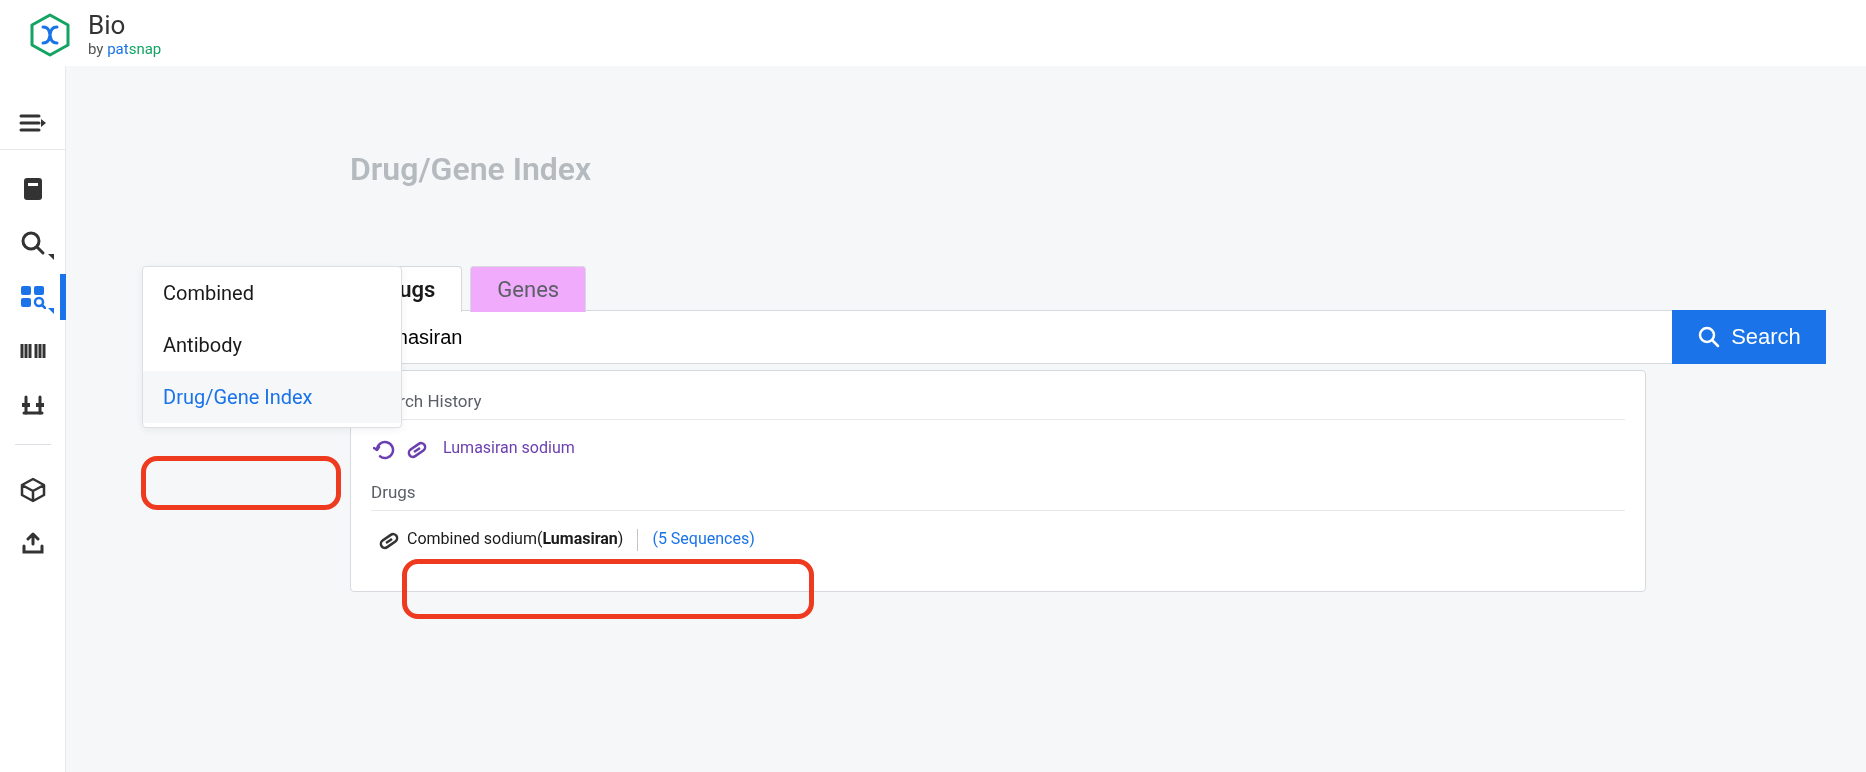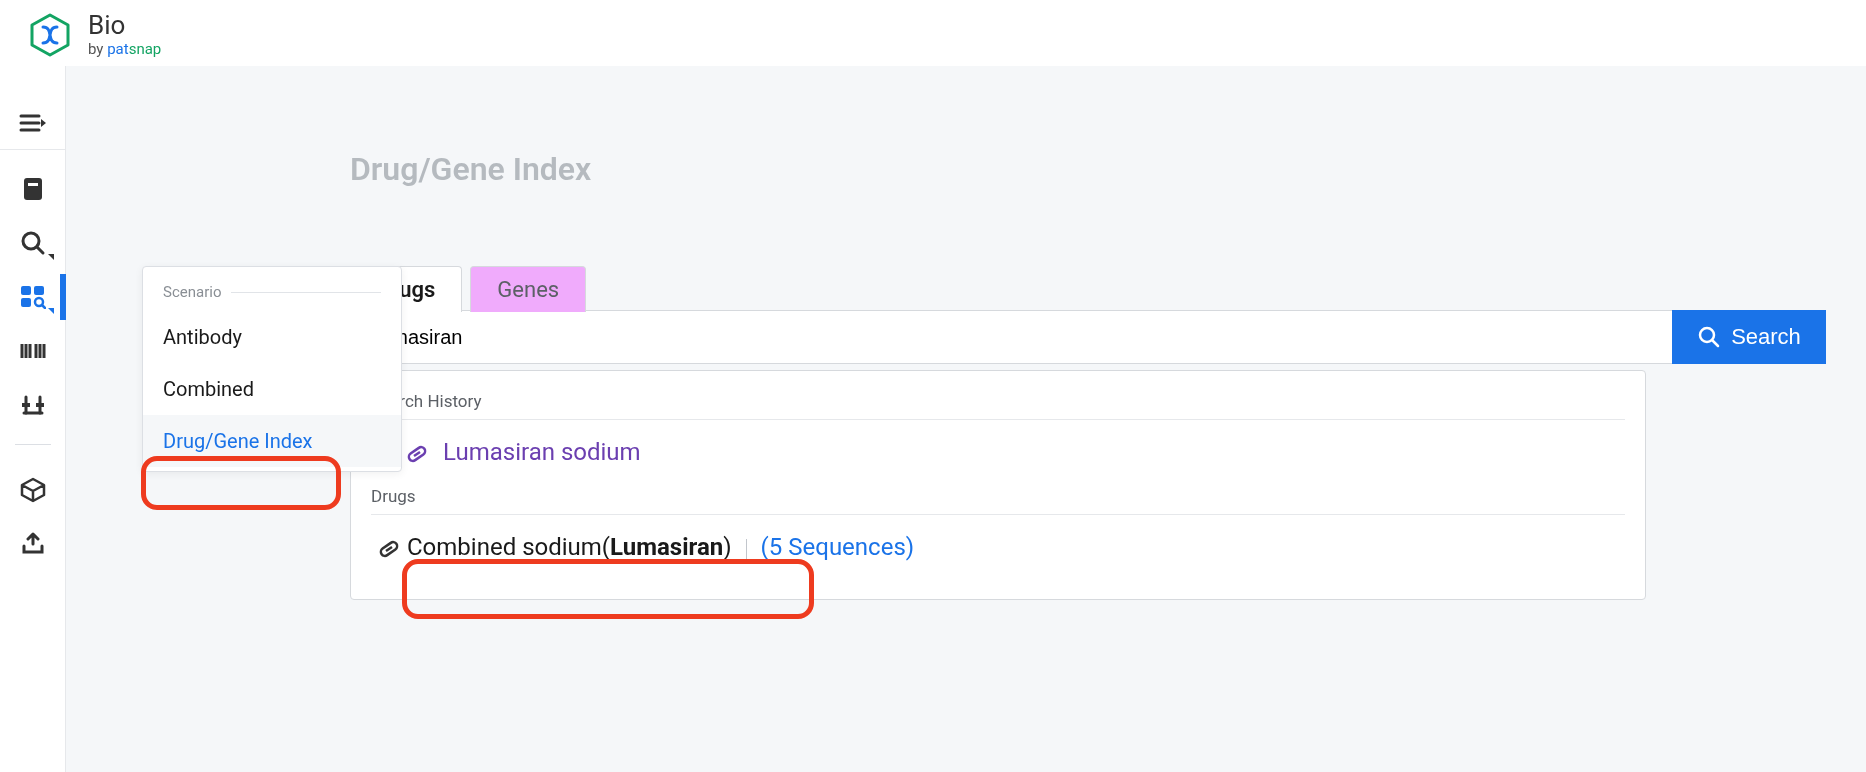--- a/index.html
+++ b/index.html
@@ -198,23 +198,23 @@
     padding: 14px 20px 24px;
   }
   .res-section-title {
     font-size: 17px;
     color: #5c6066;
     padding: 6px 0 8px;
     border-bottom: 1px solid #e6e8eb;
   }
   .res-row {
     display: flex;
-    align-items: flex-end;
+    align-items: flex-start;
     padding: 18px 0 14px;
-    font-size: 24px;
+    font-size: 16px;
   }
   .res-row .ico {
     width: 28px; display: inline-flex; justify-content: center;
     color: #6b3fb0;
   }
   .res-row .pill-ico {
     width: 36px; display: inline-flex; justify-content: center;
     color: #6b3fb0;
   }
   .res-history-text { color: #6b3fb0; margin-left: 8px; cursor: pointer; }
@@ -305,23 +305,22 @@
         <path d="M13 2v10M8 7l5-5 5 5" fill="none" stroke="#333" stroke-width="3" stroke-linecap="round" stroke-linejoin="round"></path>
       </svg>
   </div>
 </div>
 
 <div class="main">
 
   <div class="page-title">Drug/Gene Index</div>
 
   <div class="dropdown">
-    <div class="dropdown-head">Scenario</div>
+    <div class="dropdown-item">Combined</div>
     <div class="dropdown-item">Antibody</div>
-    <div class="dropdown-item">Combined</div>
     <div class="dropdown-item selected">Drug/Gene Index</div>
   </div>
 
   <div class="tabs">
     <div class="tab active">Drugs</div>
     <div class="tab">Genes</div>
   </div>
 
   <div class="searchbar">
     <input type="text" value="Lumasiran" style="">

